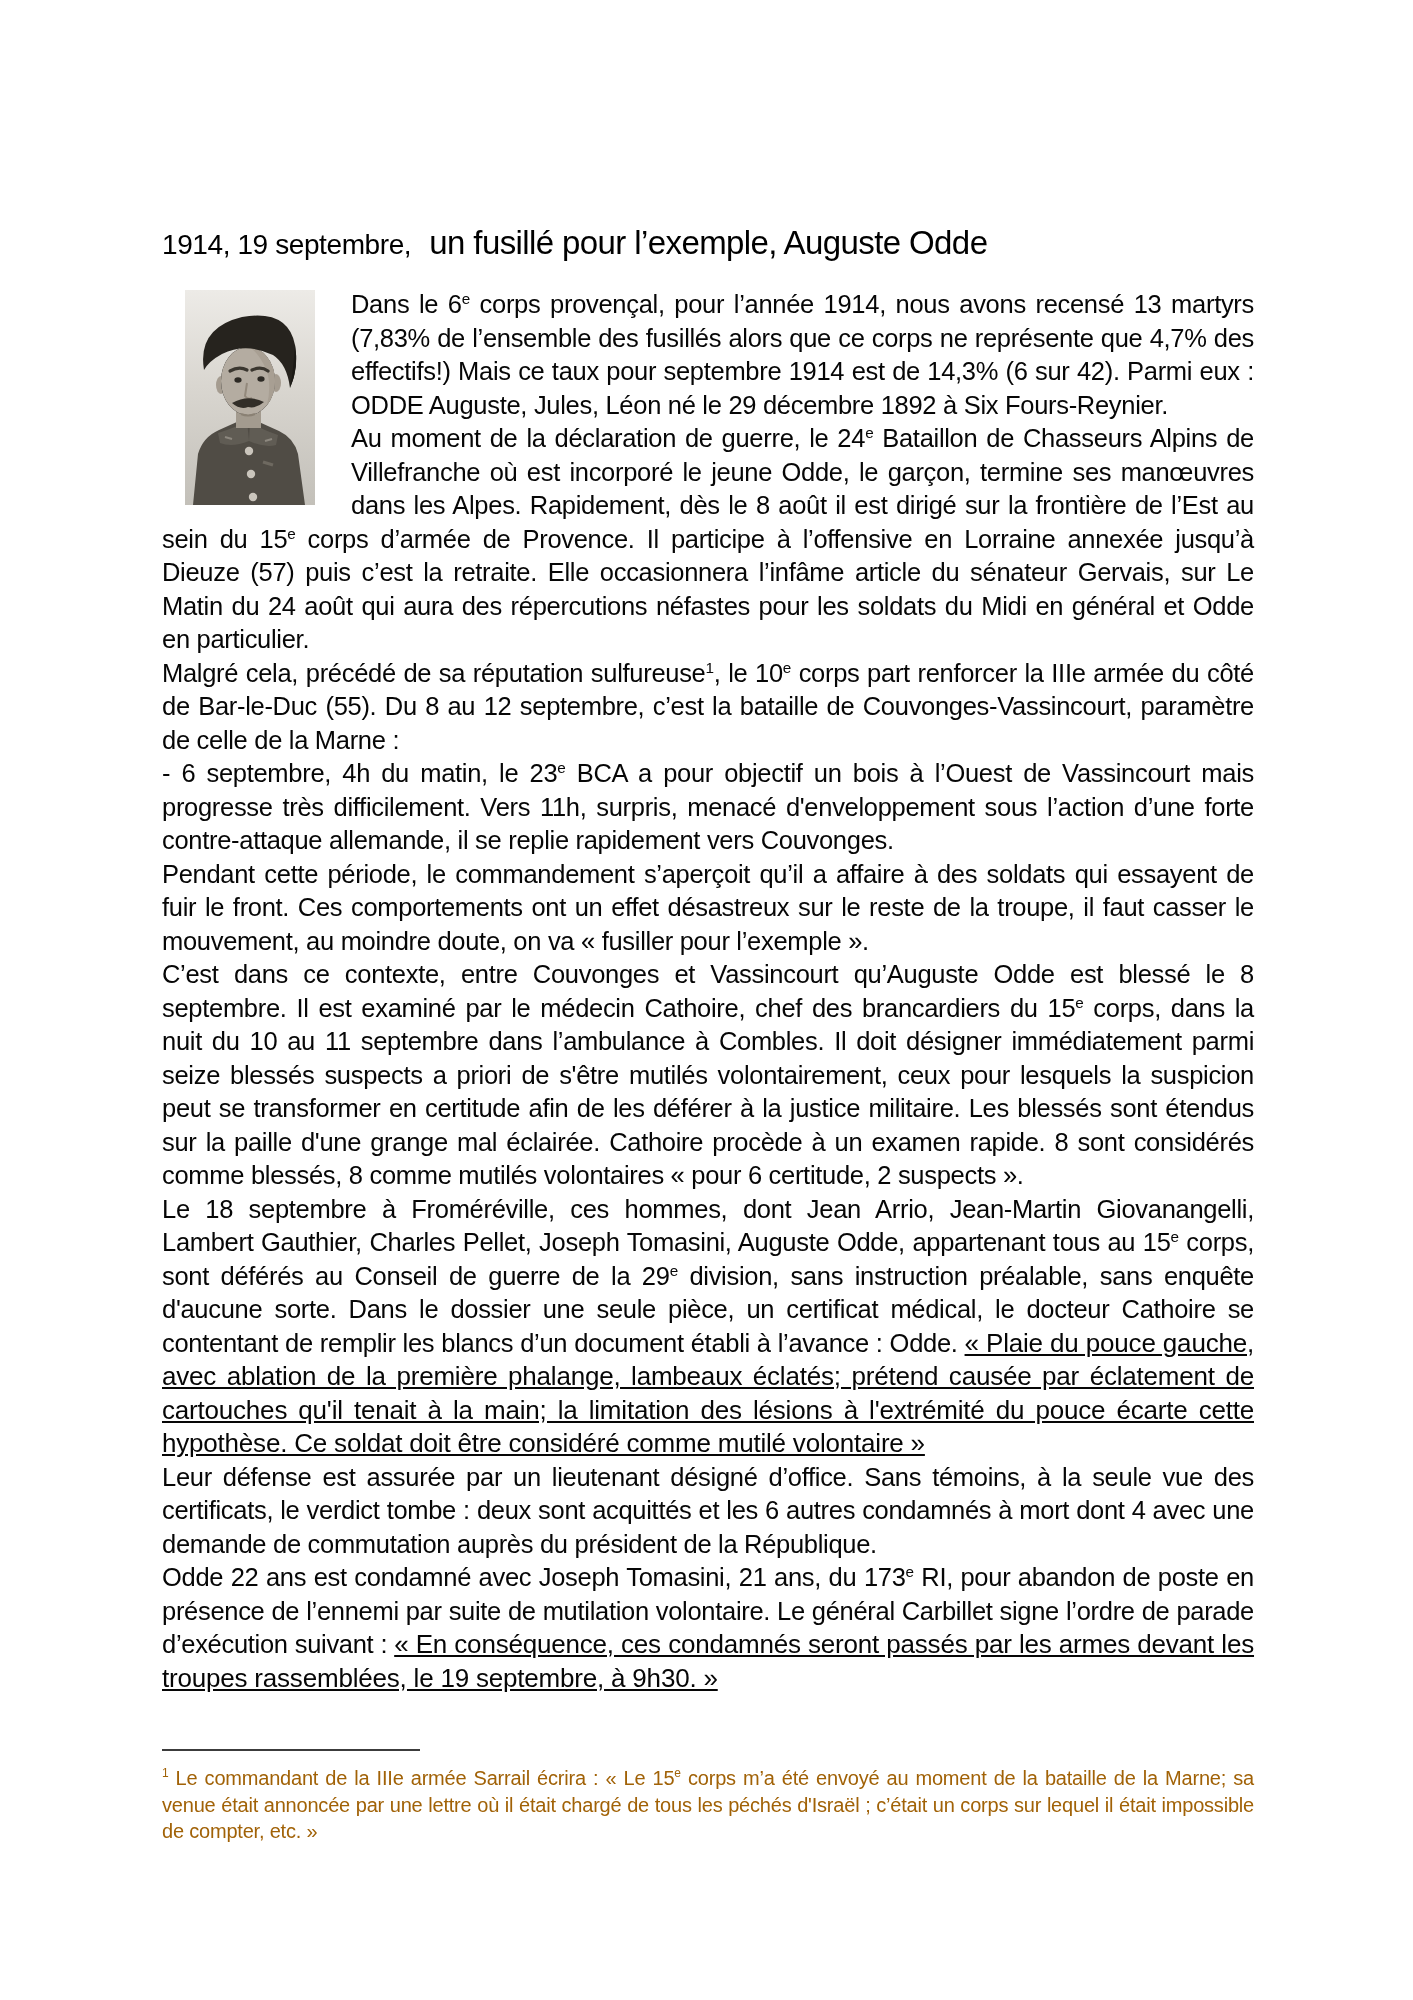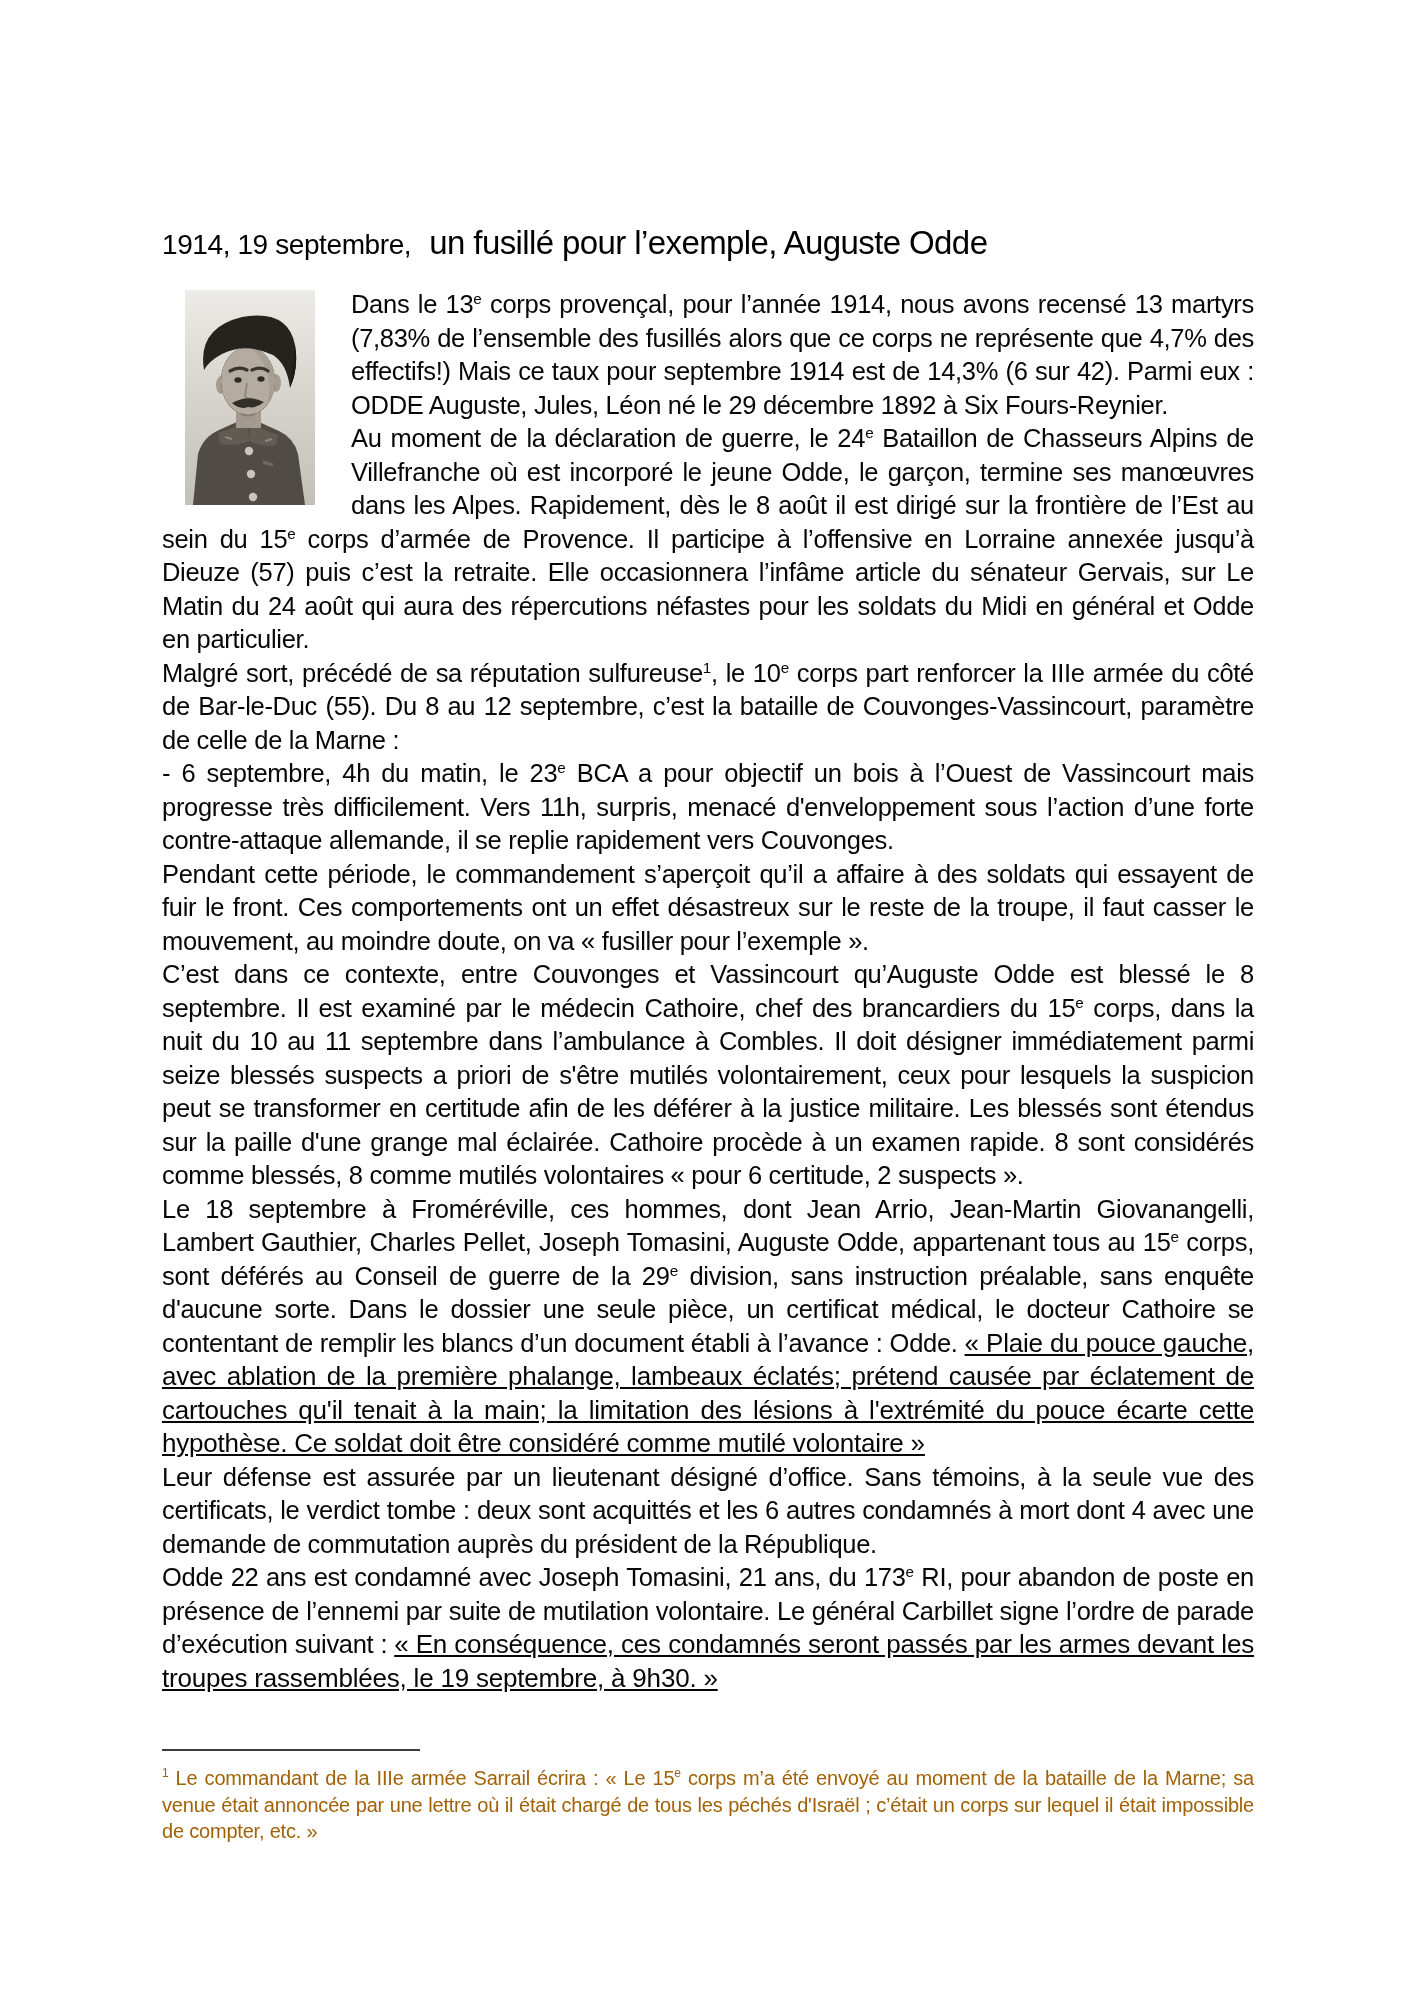--- a/index.html
+++ b/index.html
@@ -110,23 +110,23 @@
           <path d="M56 124 q7 3 14 0" stroke="#8a8174" stroke-width="2" fill="none"></path>
 
           <circle cx="64" cy="161" r="4.2" fill="#cac5bc"></circle>
           <circle cx="66" cy="184" r="4.2" fill="#cac5bc"></circle>
           <circle cx="68" cy="207" r="4.2" fill="#cac5bc"></circle>
           <path d="M78 172 l10 3" stroke="#6e6960" stroke-width="3" fill="none"></path>
         </svg>
       </div>
 
       <div id="paras">
-          <p><span>Dans le 13</span><sup>e</sup><span> corps provençal, pour l’année 1914, nous avons recensé 13 martyrs (7,83% de l’ensemble des fusillés alors que ce corps ne représente que 4,7% des effectifs!) Mais ce taux pour septembre 1914 est de 14,3% (6 sur 42). Parmi eux : ODDE Auguste, Jules, Léon né le 29 décembre 1892 à Six Fours-Reynier.</span></p>
+          <p><span>Dans le 6</span><sup>e</sup><span> corps provençal, pour l’année 1914, nous avons recensé 13 martyrs (7,83% de l’ensemble des fusillés alors que ce corps ne représente que 4,7% des effectifs!) Mais ce taux pour septembre 1914 est de 14,3% (6 sur 42). Parmi eux : ODDE Auguste, Jules, Léon né le 29 décembre 1892 à Six Fours-Reynier.</span></p>
           <p><span>Au moment de la déclaration de guerre, le 24</span><sup>e</sup><span> Bataillon de Chasseurs Alpins de Villefranche où est incorporé le jeune Odde, le garçon, termine ses manœuvres dans les Alpes. Rapidement, dès le 8 août il est dirigé sur la frontière de l’Est au sein du 15</span><sup>e</sup><span> corps d’armée de Provence. Il participe à l’offensive en Lorraine annexée jusqu’à Dieuze (57) puis c’est la retraite. Elle occasionnera l’infâme article du sénateur Gervais, sur Le Matin du 24 août qui aura des répercutions néfastes pour les soldats du Midi en général et Odde en particulier.</span></p>
-          <p><span>Malgré sort, précédé de sa réputation sulfureuse</span><sup>1</sup><span>, le 10</span><sup>e</sup><span> corps part renforcer la IIIe armée du côté de Bar-le-Duc (55). Du 8 au 12 septembre, c’est la bataille de Couvonges-Vassincourt, paramètre de celle de la Marne :</span></p>
+          <p><span>Malgré cela, précédé de sa réputation sulfureuse</span><sup>1</sup><span>, le 10</span><sup>e</sup><span> corps part renforcer la IIIe armée du côté de Bar-le-Duc (55). Du 8 au 12 septembre, c’est la bataille de Couvonges-Vassincourt, paramètre de celle de la Marne :</span></p>
           <p><span>- 6 septembre, 4h du matin, le 23</span><sup>e</sup><span> BCA a pour objectif un bois à l’Ouest de Vassincourt mais progresse très difficilement. Vers 11h, surpris, menacé d'enveloppement sous l’action d’une forte contre-attaque allemande, il se replie rapidement vers Couvonges.</span></p>
           <p><span>Pendant cette période, le commandement s’aperçoit qu’il a affaire à des soldats qui essayent de fuir le front. Ces comportements ont un effet désastreux sur le reste de la troupe, il faut casser le mouvement, au moindre doute, on va « fusiller pour l’exemple ».</span></p>
           <p><span>C’est dans ce contexte, entre Couvonges et Vassincourt qu’Auguste Odde est blessé le 8 septembre. Il est examiné par le médecin Cathoire, chef des brancardiers du 15</span><sup>e</sup><span> corps, dans la nuit du 10 au 11 septembre dans l’ambulance à Combles. Il doit désigner immédiatement parmi seize blessés suspects a priori de s'être mutilés volontairement, ceux pour lesquels la suspicion peut se transformer en certitude afin de les déférer à la justice militaire. Les blessés sont étendus sur la paille d'une grange mal éclairée. Cathoire procède à un examen rapide. 8 sont considérés comme blessés, 8 comme mutilés volontaires « pour 6 certitude, 2 suspects ».</span></p>
           <p><span>Le 18 septembre à Froméréville, ces hommes, dont Jean Arrio, Jean-Martin Giovanangelli, Lambert Gauthier, Charles Pellet, Joseph Tomasini, Auguste Odde, appartenant tous au 15</span><sup>e</sup><span> corps, sont déférés au Conseil de guerre de la 29</span><sup>e</sup><span> division, sans instruction préalable, sans enquête d'aucune sorte. Dans le dossier une seule pièce, un certificat médical, le docteur Cathoire se contentant de remplir les blancs d’un document établi à l’avance : Odde. </span><span class="small">« Plaie du pouce gauche, avec ablation de la première phalange, lambeaux éclatés; prétend causée par éclatement de cartouches qu'il tenait à la main; la limitation des lésions à l'extrémité du pouce écarte cette hypothèse. Ce soldat doit être considéré comme mutilé volontaire »</span></p>
           <p><span>Leur défense est assurée par un lieutenant désigné d’office. Sans témoins, à la seule vue des certificats, le verdict tombe : deux sont acquittés et les 6 autres condamnés à mort dont 4 avec une demande de commutation auprès du président de la République.</span></p>
           <p><span>Odde 22 ans est condamné avec Joseph Tomasini, 21 ans, du 173</span><sup>e</sup><span> RI, pour abandon de poste en présence de l’ennemi par suite de mutilation volontaire. Le général Carbillet signe l’ordre de parade d’exécution suivant : </span><span class="small">« En conséquence, ces condamnés seront passés par les armes devant les troupes rassemblées, le 19 septembre, à 9h30. »</span></p>
         </div>
 
       <hr class="footnote-sep">
       <div class="footnote" id="footnote"><sup>1</sup><span> Le commandant de la IIIe armée Sarrail écrira : « Le 15</span><sup>e</sup><span> corps m’a été envoyé au moment de la bataille de la Marne; sa venue était annoncée par une lettre où il était chargé de tous les péchés d'Israël ; c’était un corps sur lequel il était impossible de compter, etc. »</span></div>

